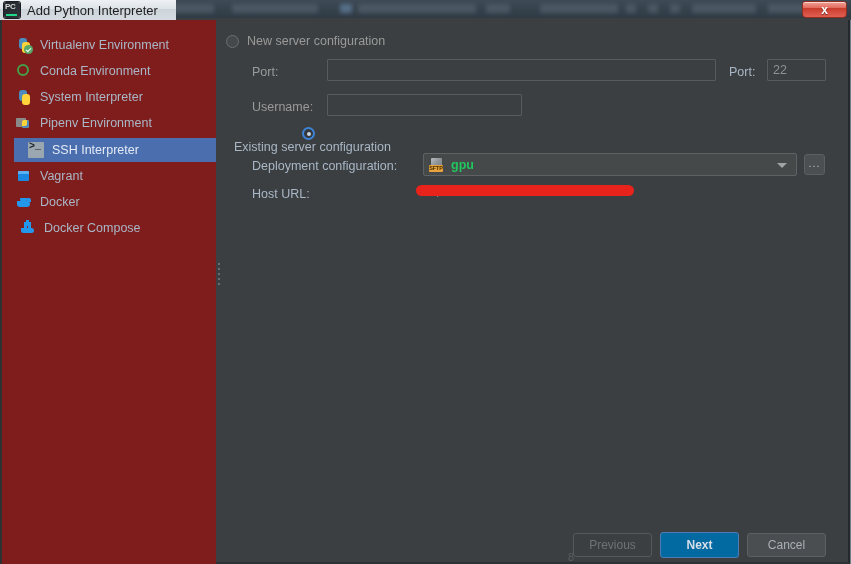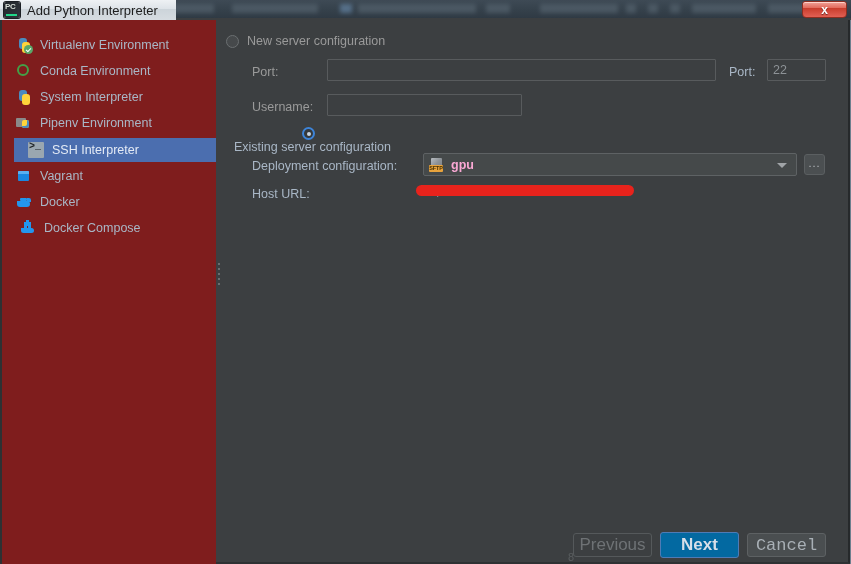--- a/index.html
+++ b/index.html
@@ -400,21 +400,21 @@
     font-weight: bold;
     line-height: 7px;
     text-align: center;
     font-family: "Liberation Sans", sans-serif;
     letter-spacing: -0.2px;
   }
   .combo-text {
     margin-left: 6px;
     font-size: 12.5px;
     font-weight: bold;
-    color: #f9a8d4;
+    color: #22c55e;
     font-family: "Liberation Sans", sans-serif;
   }
   .combo-arrow {
     position: absolute;
     right: 9px; top: 50%;
     margin-top: -2px;
     width: 0; height: 0;
     border-left: 5px solid transparent;
     border-right: 5px solid transparent;
     border-top: 5px solid #a0a4a7;
@@ -450,28 +450,27 @@
   }
 
   
   .btn {
     position: absolute;
     box-sizing: border-box;
     border-radius: 3px;
     display: flex;
     align-items: center;
     justify-content: center;
-    font-size: 17px;
+    font-size: 12px;
     font-family: "Liberation Sans", sans-serif;
   }
   .btn.normal {
     background: #4a4e50;
     border: 1px solid #5d6163;
     color: #a9b0b6;
-    font-family: Liberation Mono, monospace;
   }
   .btn.disabled {
     background: #42464800;
     border: 1px solid #55595b;
     color: #6e7275;
   }
   .btn.default {
     background: #0369a1;
     border: 1px solid #4f7bb5;
     color: #d6dee8;

